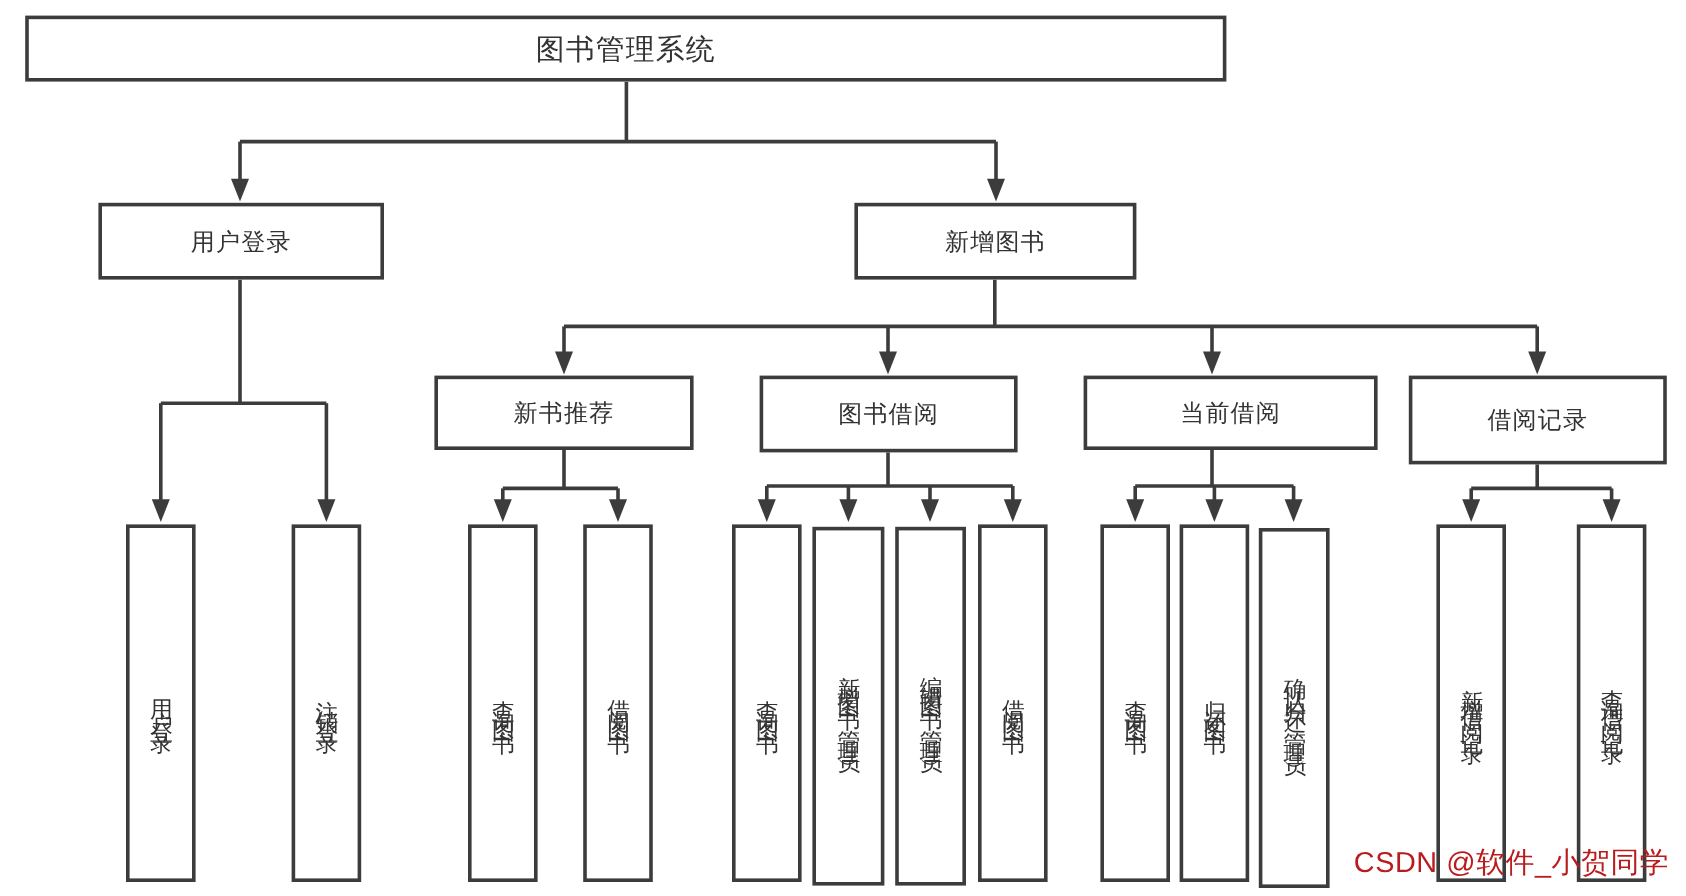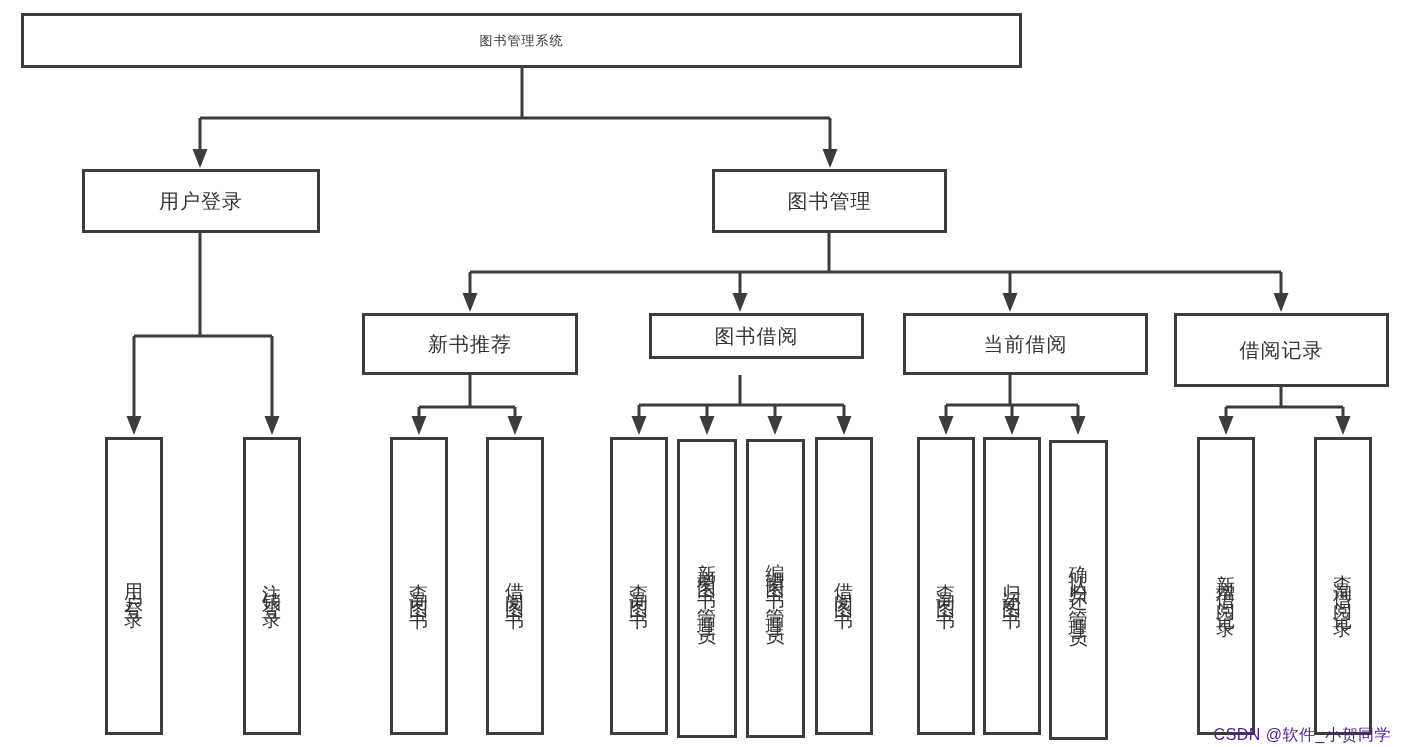--- a/index.html
+++ b/index.html
@@ -32,21 +32,21 @@
     justify-content: center;
     z-index: 2;
   }
   .hbox .lbl {
     font-size: 20px;
     letter-spacing: 1px;
     white-space: nowrap;
     color: #333333;
   }
   .hbox.root .lbl {
-    font-size: 13px;
+    font-size: 24px;
   }
   .vbox {
     position: absolute;
     box-sizing: border-box;
     background: #ffffff;
     border: 3px solid #3c3c3c;
     display: flex;
     align-items: center;
     justify-content: center;
     z-index: 2;
@@ -56,23 +56,23 @@
     text-orientation: mixed;
     font-size: 19px;
     letter-spacing: 9px;
     line-height: 1;
     white-space: nowrap;
     color: #333333;
   }
   .watermark {
     position: absolute;
     right: 14px;
-    bottom: 1px;
-    font-size: 16px;
-    color: #4c1d95;
+    bottom: 12px;
+    font-size: 24px;
+    color: #b91c1c;
     letter-spacing: 0.5px;
     white-space: nowrap;
     z-index: 5;
     pointer-events: none;
   }
 </style>
 </head>
 <body>
 
 <div class="canvas">
@@ -144,27 +144,27 @@
   </svg>
 
   <div class="hbox root" style="left:21px; top:13px; width:1001px; height:55px;">
     <span class="lbl">图书管理系统</span>
   </div>
 
   <div class="hbox" style="left:82px; top:169px; width:238px; height:64px;">
     <span class="lbl">用户登录</span>
   </div>
   <div class="hbox" style="left:712px; top:169px; width:235px; height:64px;">
-    <span class="lbl">图书管理</span>
+    <span class="lbl">新增图书</span>
   </div>
 
   <div class="hbox" style="left:362px; top:313px; width:216px; height:62px;">
     <span class="lbl">新书推荐</span>
   </div>
-  <div class="hbox" style="left:633px; top:313px; width:215px; height:46px;margin-left:16px;">
+  <div class="hbox" style="left:633px; top:313px; width:215px; height:64px;">
     <span class="lbl">图书借阅</span>
   </div>
   <div class="hbox" style="left:903px; top:313px; width:245px; height:62px;">
     <span class="lbl">当前借阅</span>
   </div>
   <div class="hbox" style="left:1174px; top:313px; width:215px; height:74px;">
     <span class="lbl">借阅记录</span>
   </div>
 
   <div class="vbox" style="left:105px; top:437px; width:58px; height:298px;">

